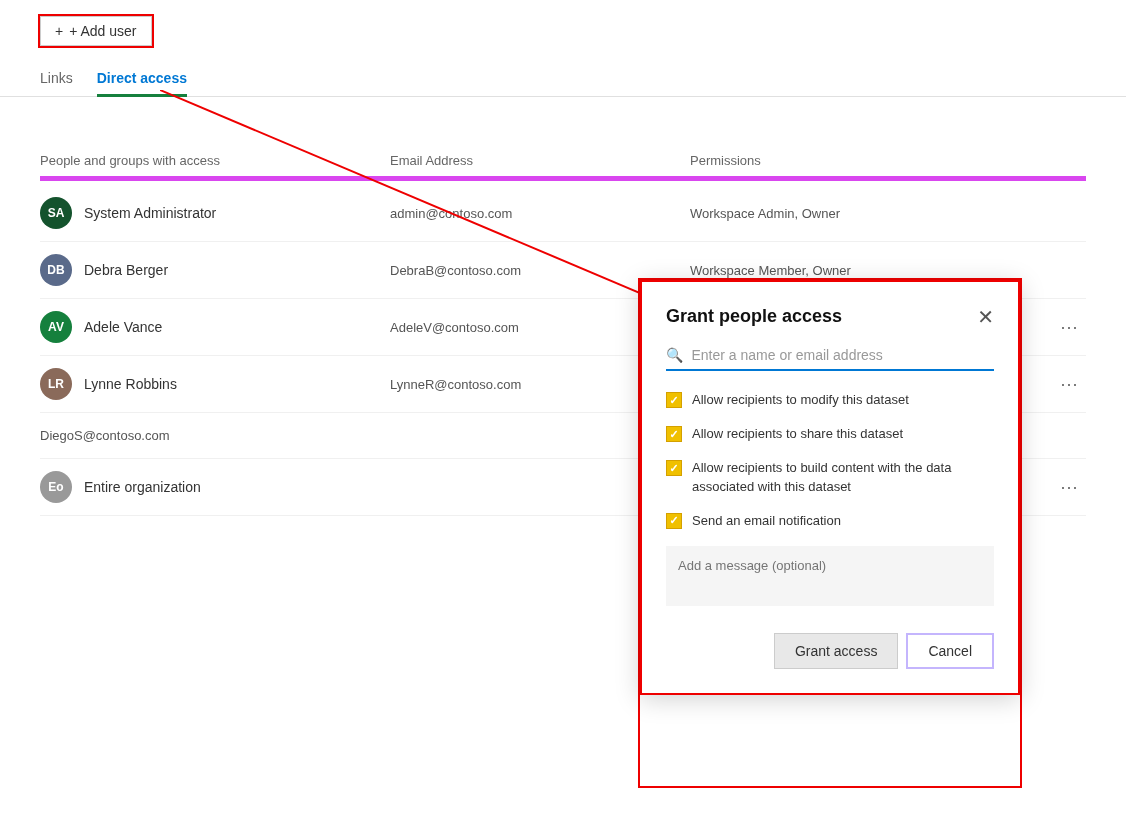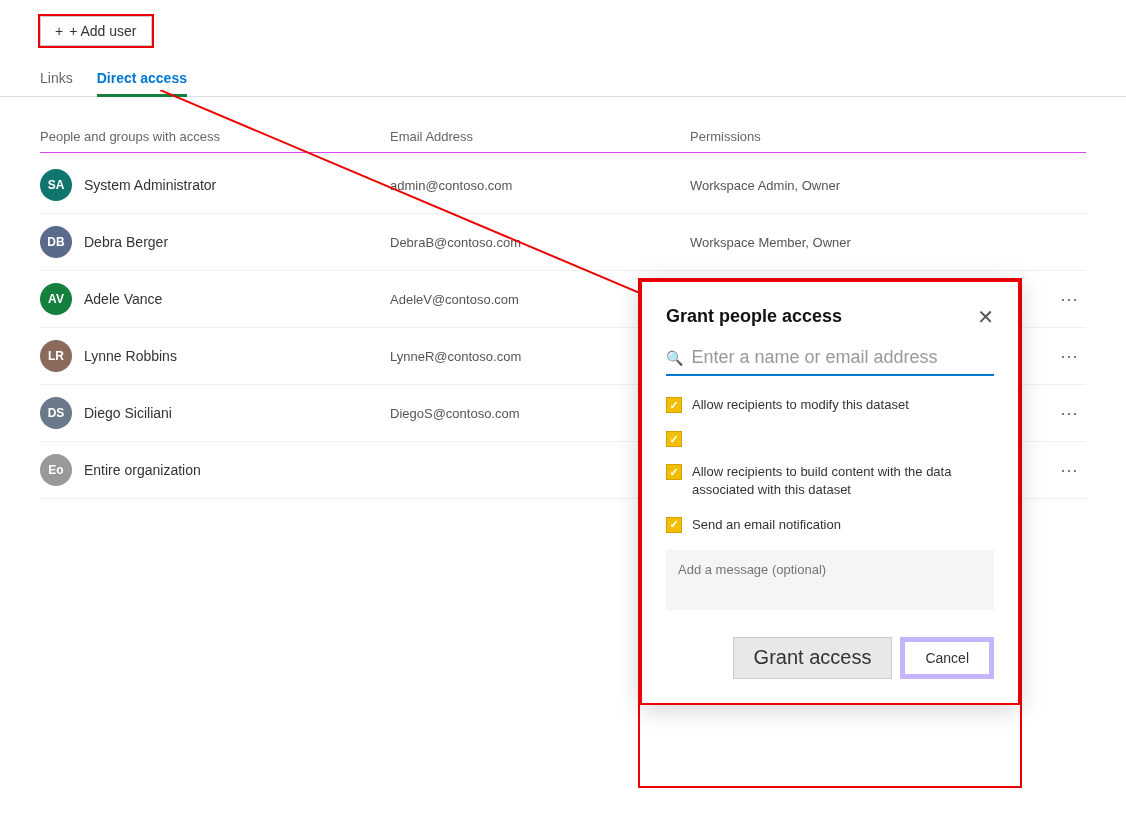--- a/index.html
+++ b/index.html
@@ -60,22 +60,23 @@
 
     
     .table-container {
       padding: 24px 40px;
     }
 
     .table-header {
       display: grid;
       grid-template-columns: 350px 300px 1fr;
       padding: 8px 0;
-      border-bottom: 1px solid #d946ef;
+      border-bottom: 5px solid #d946ef;
       margin-bottom: 4px;
+      margin-top: 24px;
     }
 
     .table-header-cell {
       font-size: 13px;
       color: #666;
       font-weight: 400;
     }
 
     .table-row {
       display: grid;
@@ -171,21 +172,21 @@
     }
 
     .search-icon {
       color: #666;
       font-size: 14px;
     }
 
     .search-input {
       border: none;
       outline: none;
-      font-size: 18px;
+      font-size: 14px;
       color: #333;
       flex: 1;
     }
 
     .search-input::placeholder {
       color: #999;
     }
 
     .checkbox-item {
       display: flex;
@@ -236,27 +237,27 @@
       display: flex;
       justify-content: flex-end;
       gap: 8px;
     }
 
     .btn-grant {
       background: #e8e8e8;
       border: 1px solid #ccc;
       padding: 8px 20px;
       cursor: pointer;
-      font-size: 20px;
+      font-size: 14px;
       color: #333;
     }
 
     .btn-cancel {
       background: #fff;
-      border: 5px solid #c4b5fd;
+      border: 2px solid #c4b5fd;
       padding: 8px 20px;
       cursor: pointer;
       font-size: 14px;
       color: #333;
     }
 
     
     .annotation-line {
       position: absolute;
       top: 90px;
@@ -299,21 +300,21 @@
 
   <div class="table-container">
     <div class="table-header">
       <div class="table-header-cell">People and groups with access</div>
       <div class="table-header-cell">Email Address</div>
       <div class="table-header-cell">Permissions</div>
     </div>
 
     <div class="table-row">
       <div class="person-cell">
-        <div class="avatar" style="background:#0f766e;">SA</div>
+        <div class="avatar" style="background:#14532d;">SA</div>
         <span>System Administrator</span>
       </div>
       <div class="email-cell">admin@contoso.com</div>
       <div class="permissions-cell">
         <span>Workspace Admin, Owner</span>
       </div>
     </div>
 
     <div class="table-row">
       <div class="person-cell">
@@ -345,24 +346,20 @@
         <span>Lynne Robbins</span>
       </div>
       <div class="email-cell">LynneR@contoso.com</div>
       <div class="permissions-cell">
         <span></span>
         <span class="more-icon">···</span>
       </div>
     </div>
 
     <div class="table-row">
-      <div class="person-cell">
-        <div class="avatar" style="background:#6a7a8a;">DS</div>
-        <span>Diego Siciliani</span>
-      </div>
       <div class="email-cell">DiegoS@contoso.com</div>
       <div class="permissions-cell">
         <span></span>
         <span class="more-icon">···</span>
       </div>
     </div>
 
     <div class="table-row">
       <div class="person-cell">
         <div class="avatar" style="background:#999;">Eo</div>
@@ -399,20 +396,21 @@
         <span class="checkbox-check">✓</span>
       </div>
       <span class="checkbox-label">Allow recipients to modify this dataset</span>
     </div>
 
     
     <div class="checkbox-item">
       <div class="checkbox">
         <span class="checkbox-check">✓</span>
       </div>
+      <span class="checkbox-label">Allow recipients to share this dataset</span>
     </div>
 
     
     <div class="checkbox-item">
       <div class="checkbox">
         <span class="checkbox-check">✓</span>
       </div>
       <span class="checkbox-label">Allow recipients to build content with the data associated with this dataset</span>
     </div>
 

